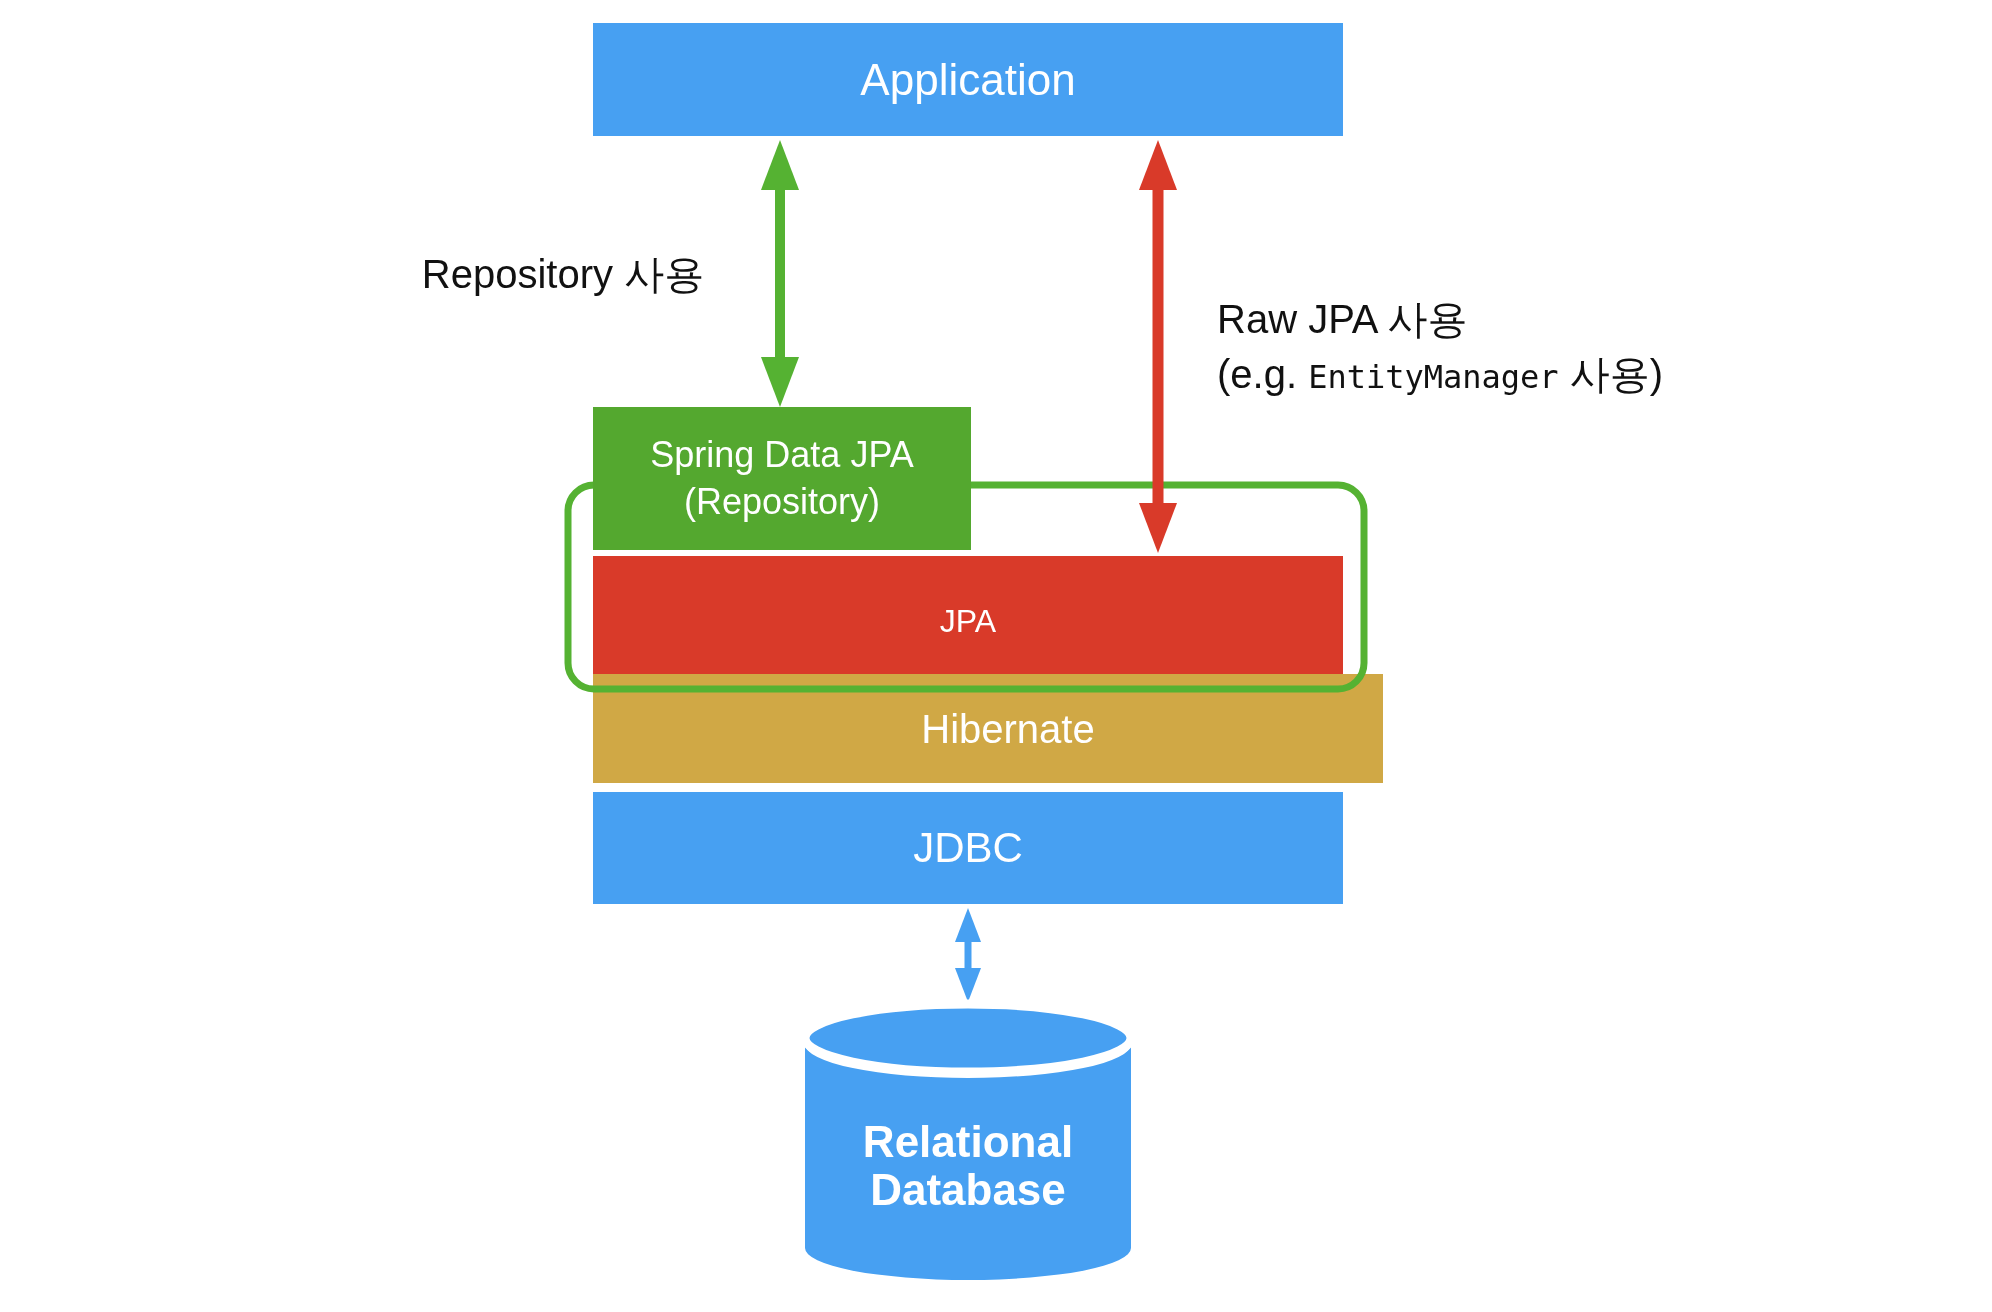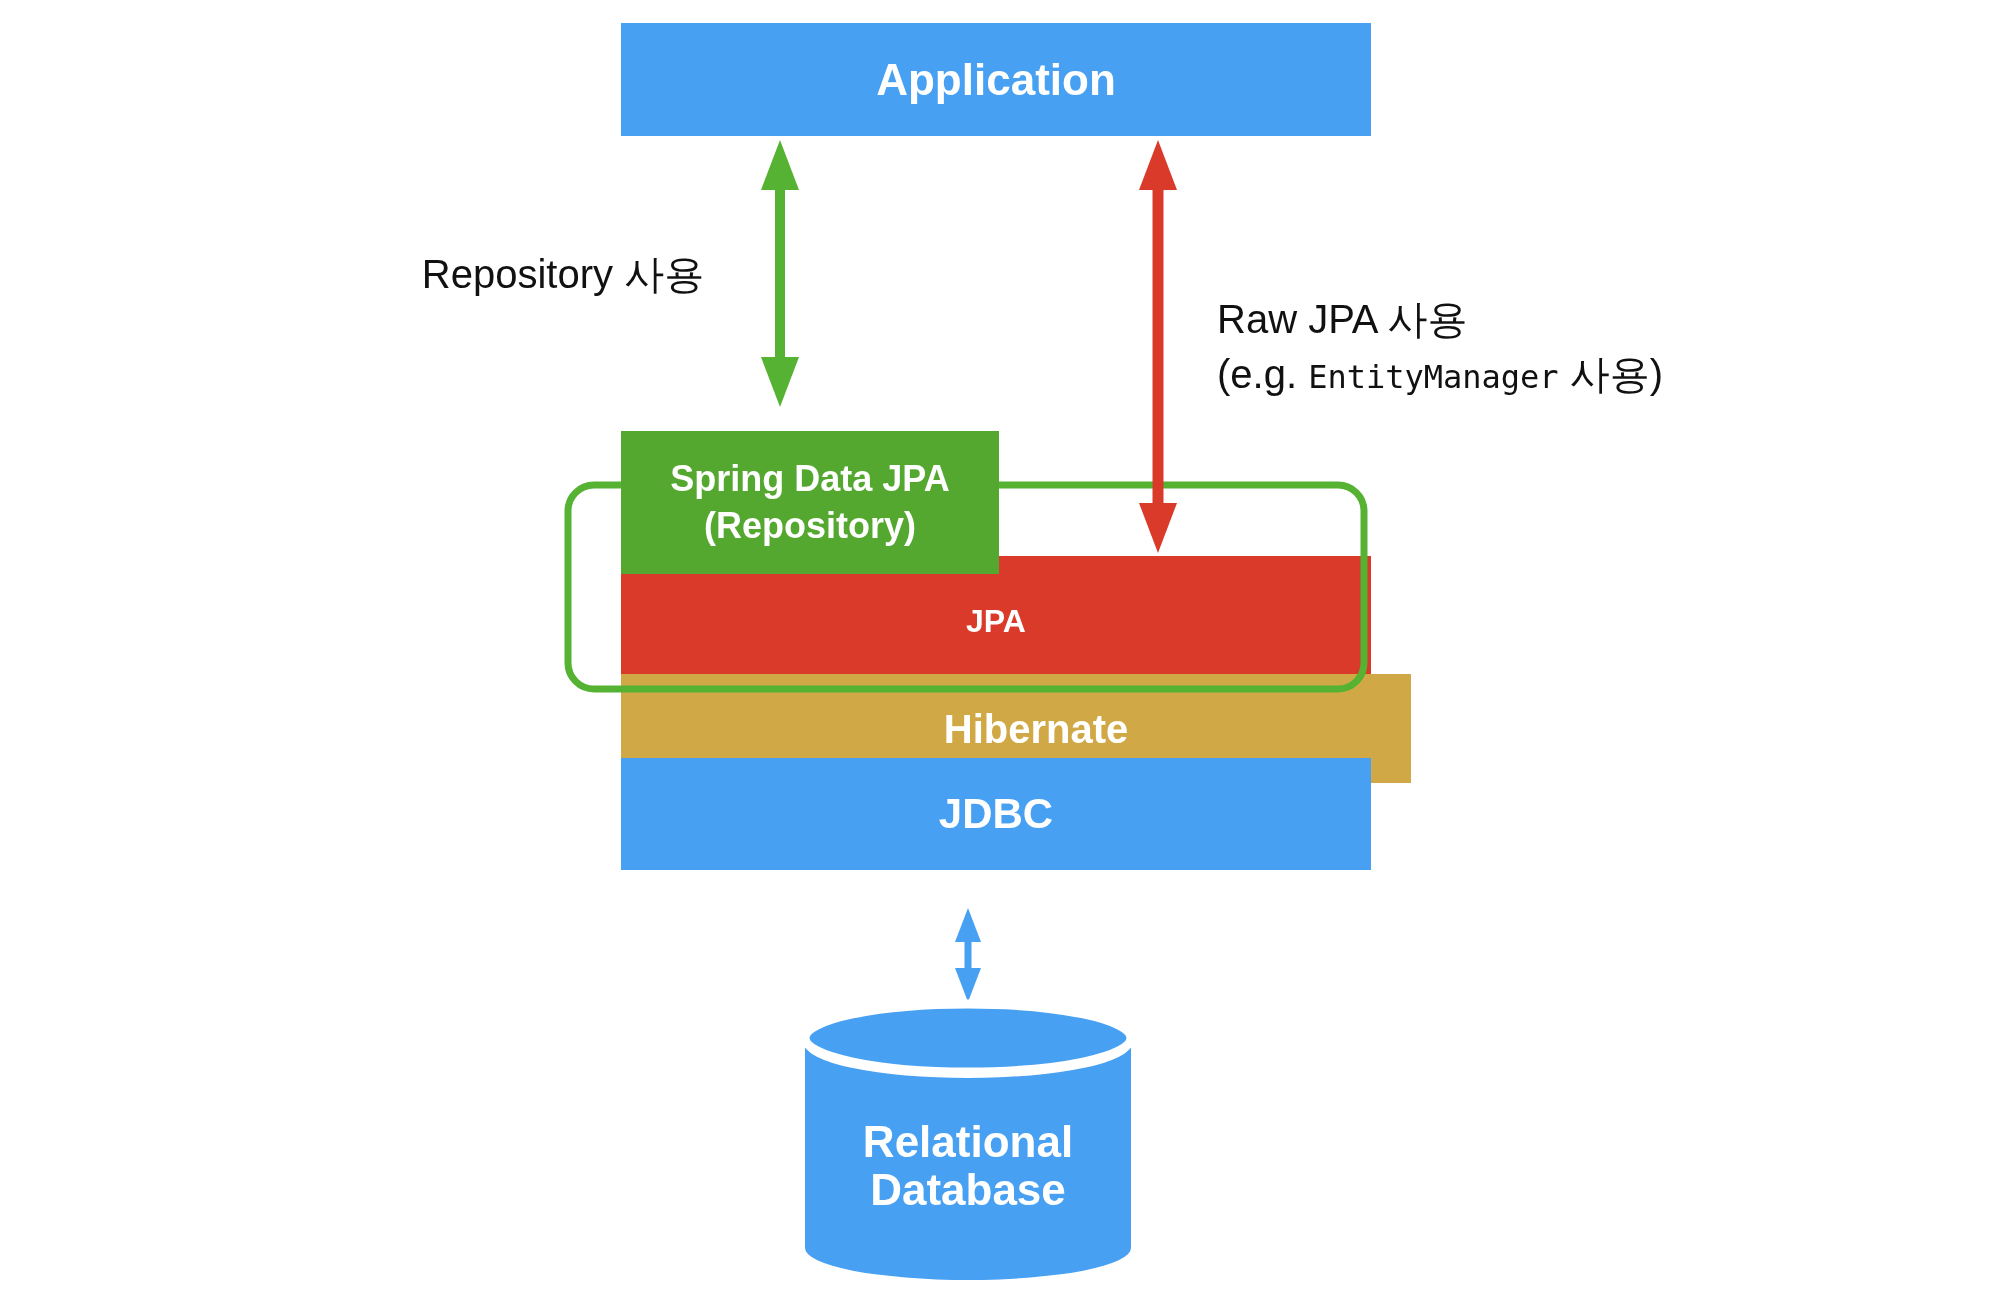--- a/index.html
+++ b/index.html
@@ -23,30 +23,29 @@
     height: 1312px;
     pointer-events: none;
   }
   .box {
     position: absolute;
     display: flex;
     flex-direction: column;
     align-items: center;
     justify-content: center;
     color: var(--c-box_text, #fff);
-    font-weight: bold;
+    font-weight: normal;
     text-align: center;
     line-height: 1.3;
-    margin-left: 28px;
   }
   .box-app   { left: 593px; top: 23px;  width: 750px; height: 113px; background: var(--c-box_blue, #47A0F2); font-size: 44px; z-index: 1; }
-  .box-sdj   { left: 593px; top: 431px; width: 378px; height: 143px; background: var(--c-box_green, #54A82F); font-size: 36px; z-index: 3; }
+  .box-sdj   { left: 593px; top: 407px; width: 378px; height: 143px; background: var(--c-box_green, #54A82F); font-size: 36px; z-index: 3; }
   .box-jpa   { left: 593px; top: 556px; width: 750px; height: 132px; background: var(--c-box_red, #D93A29); font-size: 32px; z-index: 1; }
   .box-hib   { left: 593px; top: 674px; width: 750px; height: 109px; background: var(--c-box_gold, #D0A845); font-size: 40px; z-index: 1; padding-left: 40px; }
-  .box-jdbc  { left: 593px; top: 758px; width: 750px; height: 112px; background: var(--c-box_blue, #47A0F2); font-size: 42px; z-index: 1; }
+  .box-jdbc  { left: 593px; top: 792px; width: 750px; height: 112px; background: var(--c-box_blue, #47A0F2); font-size: 42px; z-index: 1; }
 
   .svg-lower { z-index: 2; }
   .svg-upper { z-index: 4; }
 
   .outline-rect {
     fill: none;
     stroke: var(--c-outline_green, #55B232);
     stroke-width: 7;
   }
   .arrow-green line    { stroke: var(--c-arrow_green, #55B232); stroke-width: 10; }

